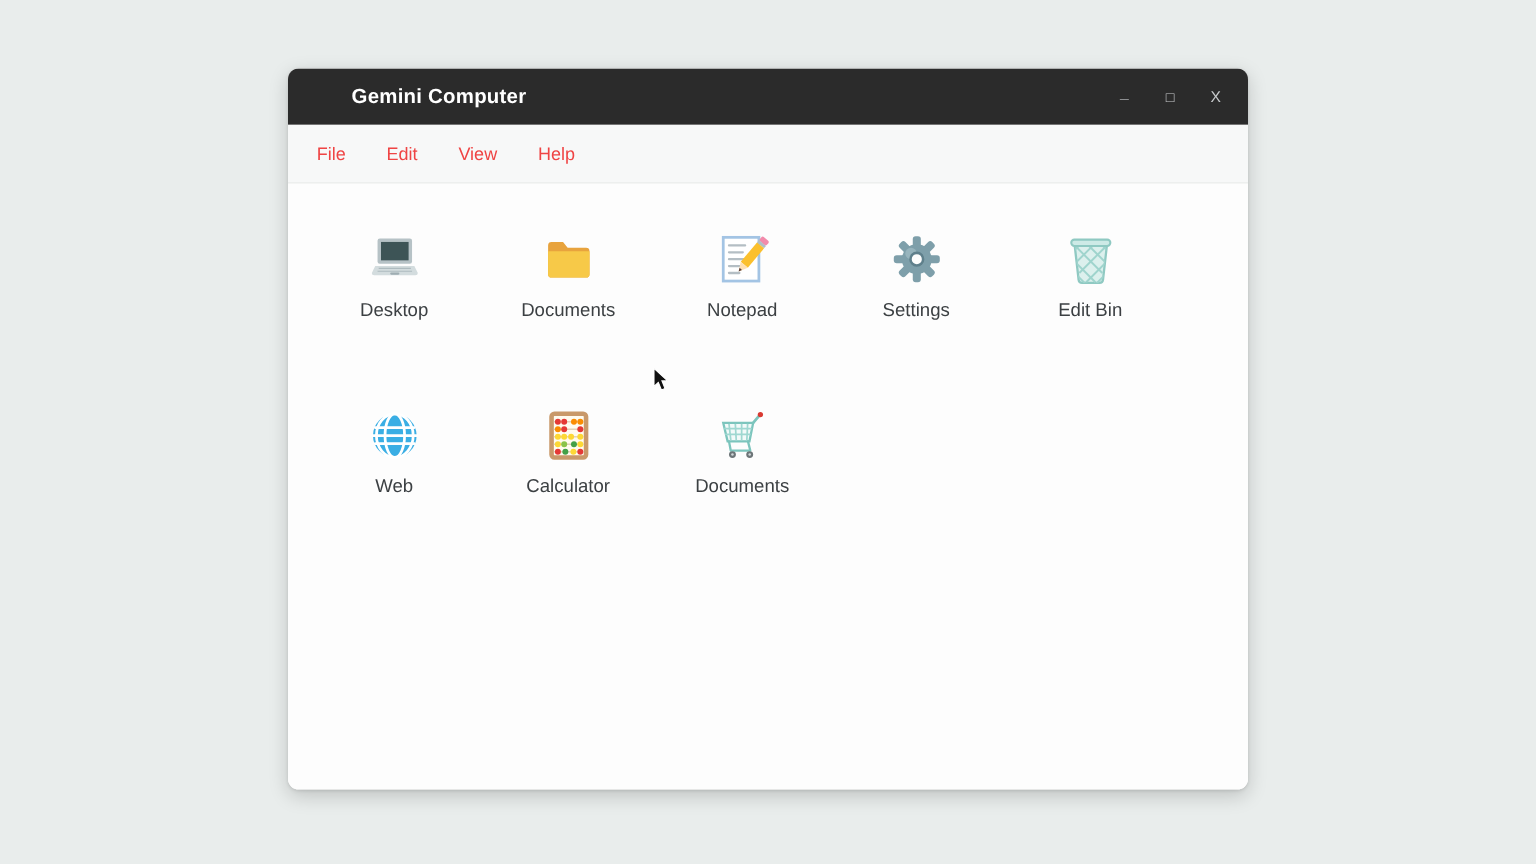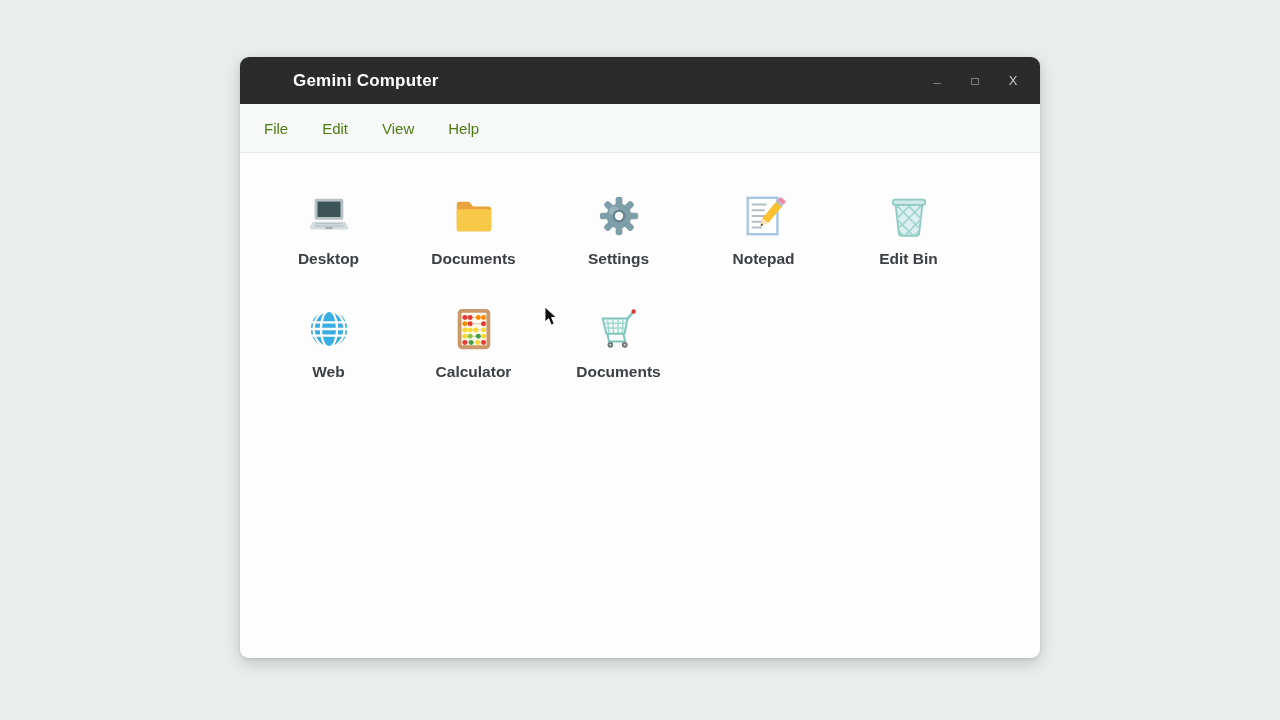--- a/index.html
+++ b/index.html
@@ -57,33 +57,32 @@
     flex: 0 0 49px;
     background: #f7f8f8;
     border-bottom: 1px solid #e7eae8;
     display: flex;
     align-items: center;
     padding: 0 24px;
     gap: 34px;
   }
   .menu-item {
     font-size: 15px;
-    color: #4d7c0f;
+    color: #ef4444;
     cursor: default;
   }
   .content {
     flex: 1;
     background: #fdfdfd;
     padding: 40px 0 0 16px;
   }
   .icon-grid {
     display: grid;
     grid-template-columns: repeat(5, 145px);
-    row-gap: 38px;
-    font-weight: bold;
+    row-gap: 72px;
   }
   .grid-item {
     display: flex;
     flex-direction: column;
     align-items: center;
     gap: 11px;
     cursor: default;
   }
   .app-icon { width: 46px; height: 46px; display: block; }
   .item-label {
@@ -139,52 +138,52 @@
       <div class="grid-item">
         <svg class="app-icon" viewBox="0 0 48 48">
           <path d="M6 12 a3 3 0 0 1 3 -3 h10 l4 5 h16 a3 3 0 0 1 3 3 v20 a3 3 0 0 1 -3 3 H9 a3 3 0 0 1 -3 -3 Z" fill="#e8a33d"></path>
           <path d="M6 17 h36 v20 a3 3 0 0 1 -3 3 H9 a3 3 0 0 1 -3 -3 Z" fill="#f7c948"></path>
         </svg>
         <span class="item-label">Documents</span>
       </div>
 
       <div class="grid-item">
         <svg class="app-icon" viewBox="0 0 48 48">
-          <g fill="#7e9faa">
-            <rect x="20.5" y="4" width="7" height="40" rx="2.5"></rect>
-            <rect x="20.5" y="4" width="7" height="40" rx="2.5" transform="rotate(45 24 24)"></rect>
-            <rect x="20.5" y="4" width="7" height="40" rx="2.5" transform="rotate(90 24 24)"></rect>
-            <rect x="20.5" y="4" width="7" height="40" rx="2.5" transform="rotate(135 24 24)"></rect>
-            <circle cx="24" cy="24" r="13"></circle>
-          </g>
-          <circle cx="19" cy="19" r="5" fill="#97b4bd"></circle>
-          <circle cx="24" cy="24" r="5.5" fill="#fdfdfd" stroke="#5f808c" stroke-width="2.2"></circle>
-        </svg>
-        <span class="item-label">Settings</span>
-      </div>
-
-      <div class="grid-item">
-        <svg class="app-icon" viewBox="0 0 48 48">
           <rect x="7" y="5" width="31" height="38" fill="#ffffff" stroke="#a3c4e4" stroke-width="2.4"></rect>
           <g stroke="#b4bec4" stroke-width="2" stroke-linecap="round">
             <line x1="12" y1="12" x2="26" y2="12"></line>
             <line x1="12" y1="18" x2="24" y2="18"></line>
             <line x1="12" y1="24" x2="26" y2="24"></line>
             <line x1="12" y1="30" x2="23" y2="30"></line>
             <line x1="12" y1="36" x2="21" y2="36"></line>
           </g>
           <g transform="rotate(40 31 22)">
             <rect x="27" y="1.5" width="8" height="5" rx="1.8" fill="#f28bab"></rect>
             <rect x="27" y="6.3" width="8" height="2.6" fill="#b0bec5"></rect>
             <rect x="27" y="8.9" width="8" height="22" fill="#fbc02d"></rect>
             <path d="M27 30.9 h8 l-4 7.6 Z" fill="#ffe0b2"></path>
             <path d="M29.6 35.6 l1.4 2.9 l1.4 -2.9 Z" fill="#5d4037"></path>
           </g>
         </svg>
         <span class="item-label">Notepad</span>
+      </div>
+
+      <div class="grid-item">
+        <svg class="app-icon" viewBox="0 0 48 48">
+          <g fill="#7e9faa">
+            <rect x="20.5" y="4" width="7" height="40" rx="2.5"></rect>
+            <rect x="20.5" y="4" width="7" height="40" rx="2.5" transform="rotate(45 24 24)"></rect>
+            <rect x="20.5" y="4" width="7" height="40" rx="2.5" transform="rotate(90 24 24)"></rect>
+            <rect x="20.5" y="4" width="7" height="40" rx="2.5" transform="rotate(135 24 24)"></rect>
+            <circle cx="24" cy="24" r="13"></circle>
+          </g>
+          <circle cx="19" cy="19" r="5" fill="#97b4bd"></circle>
+          <circle cx="24" cy="24" r="5.5" fill="#fdfdfd" stroke="#5f808c" stroke-width="2.2"></circle>
+        </svg>
+        <span class="item-label">Settings</span>
       </div>
 
       <div class="grid-item">
         <svg class="app-icon" viewBox="0 0 48 48">
           <defs>
             <clipPath id="tbclip">
                 <path d="M10 12 h28 l-3.4 30 a3 3 0 0 1 -3 2.6 h-15.2 a3 3 0 0 1 -3 -2.6 Z"></path>
               </clipPath>
           </defs>
           <path d="M10 12 h28 l-3.4 30 a3 3 0 0 1 -3 2.6 h-15.2 a3 3 0 0 1 -3 -2.6 Z" fill="#dcf0ed" stroke="#8fc9c2" stroke-width="2"></path>

